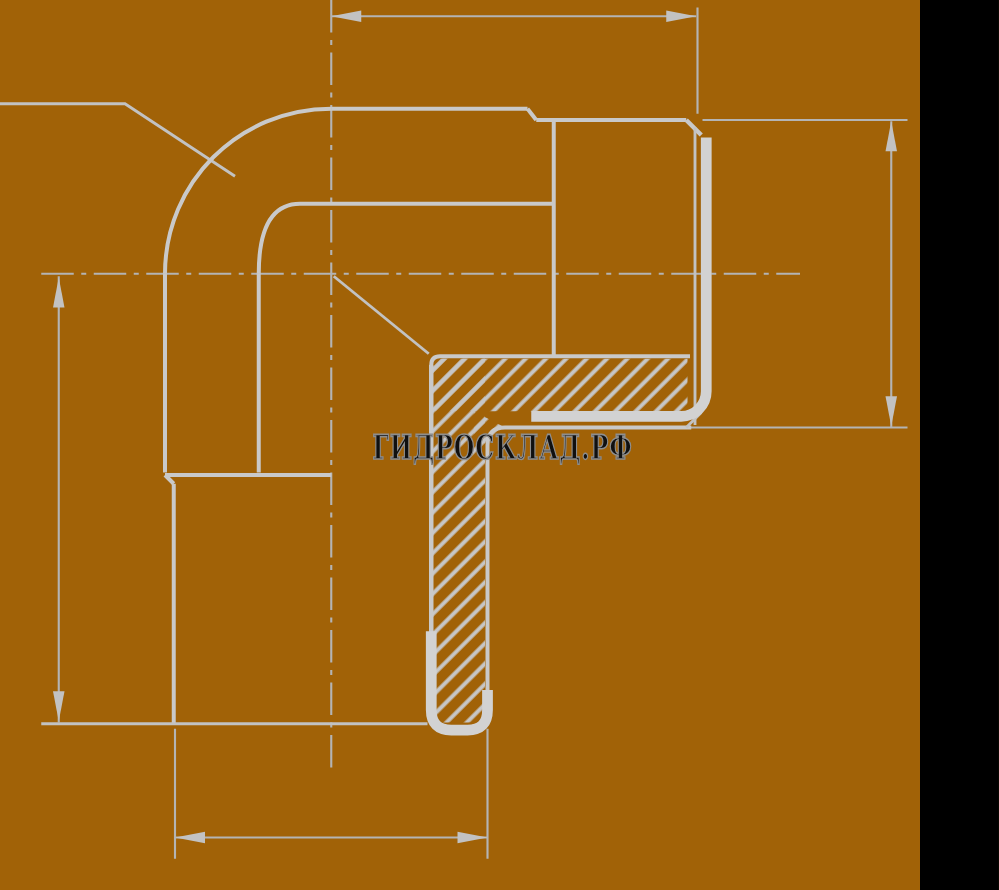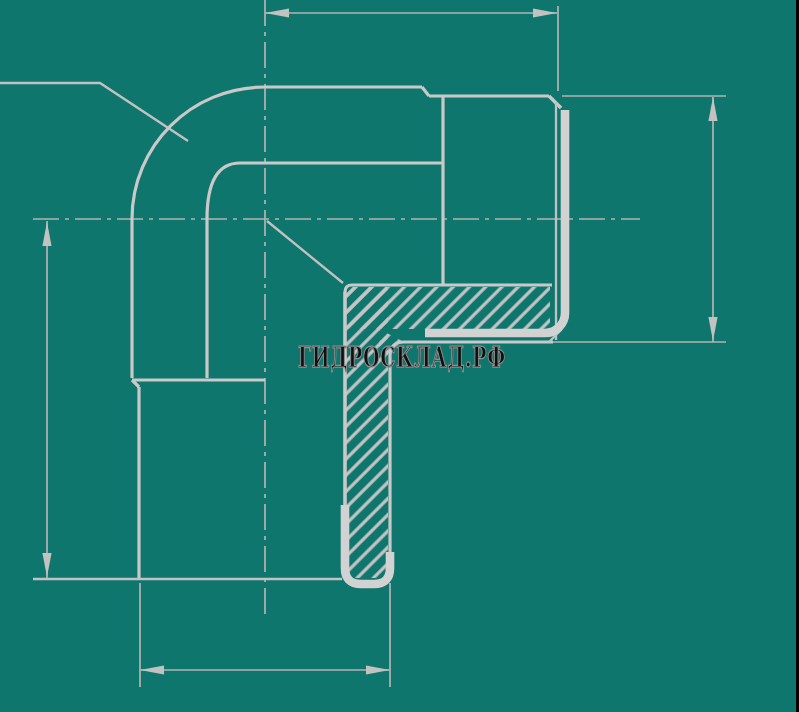--- a/index.html
+++ b/index.html
@@ -1,16 +1,16 @@
 <!DOCTYPE html>
 <html><head>
 <meta charset="utf-8">
 <style>
   html,body{margin:0;padding:0;background:#000;}
-  .canvas{position:relative;width:796px;height:712px;background:#0f766e;overflow:hidden;}
+  .canvas{position:relative;width:736px;height:712px;background:#a16207;overflow:hidden;}
   svg{display:block;width:799px;height:712px;}
   text.watermark{
     font-family:"DejaVu Serif","Liberation Serif",serif;
     font-weight:bold;
     letter-spacing:1px;
   }
 </style>
 </head>
 <body>
 

